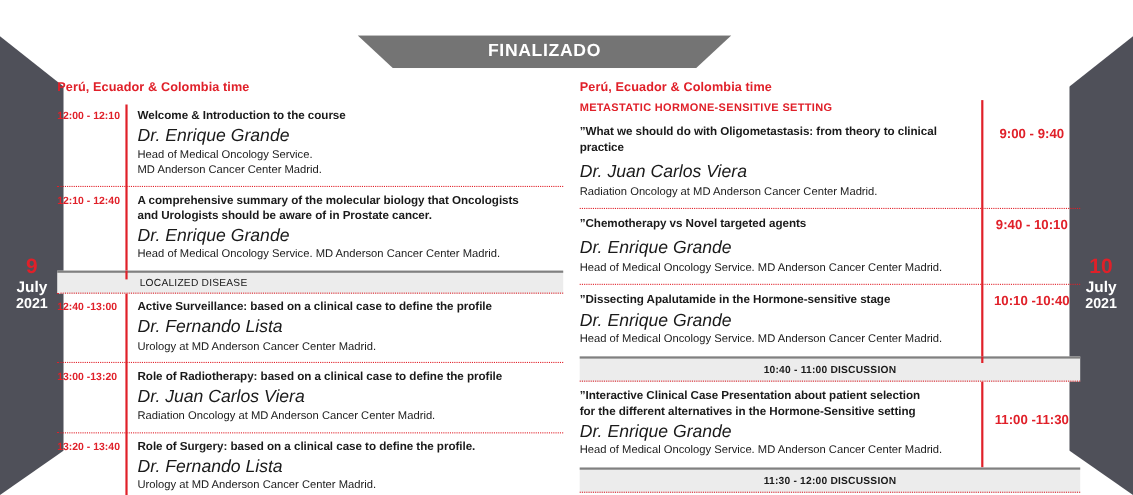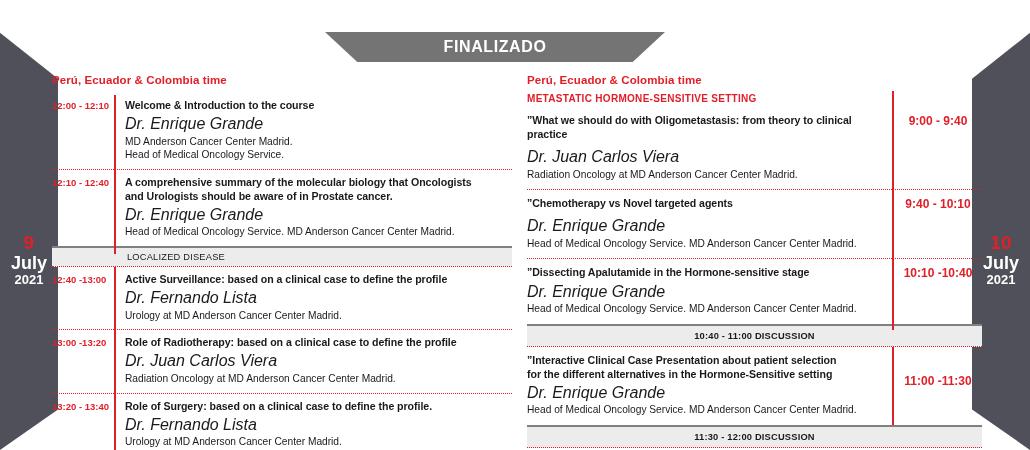--- a/index.html
+++ b/index.html
@@ -49,21 +49,21 @@
     line-height: 1.12;
   }
   .date-day {
     color: #e02029;
     font-size: 19px;
     font-weight: bold;
     letter-spacing: 0.2px;
   }
   .date-month {
     color: #ffffff;
-    font-size: 18px;
+    font-size: 14px;
     font-weight: bold;
   }
   .date-year {
     color: #ffffff;
     font-size: 13px;
     font-weight: bold;
   }
 
   
   .ribbon {
@@ -245,22 +245,22 @@
     <div class="tz-head">Perú, Ecuador &amp; Colombia time</div>
 
     <div class="rows-left">
       <div class="spine-left" style="top:2px;bottom:0;"></div>
 
       <div class="row-l">
         <div class="time">12:00 - 12:10</div>
         <div class="body">
           <div class="title">Welcome &amp; Introduction to the course</div>
           <div class="speaker">Dr. Enrique Grande</div>
+          <div class="affil">Head of Medical Oncology Service.</div>
           <div class="affil">MD Anderson Cancer Center Madrid.</div>
-          <div class="affil">Head of Medical Oncology Service.</div>
         </div>
       </div>
 
       <div class="row-l">
         <div class="time">12:10 - 12:40</div>
         <div class="body">
           <div class="title">A comprehensive summary of the molecular biology that Oncologists</div>
           <div class="title">and Urologists should be aware of in Prostate cancer.</div>
           <div class="speaker">Dr. Enrique Grande</div>
           <div class="affil">Head of Medical Oncology Service. MD Anderson Cancer Center Madrid.</div>

